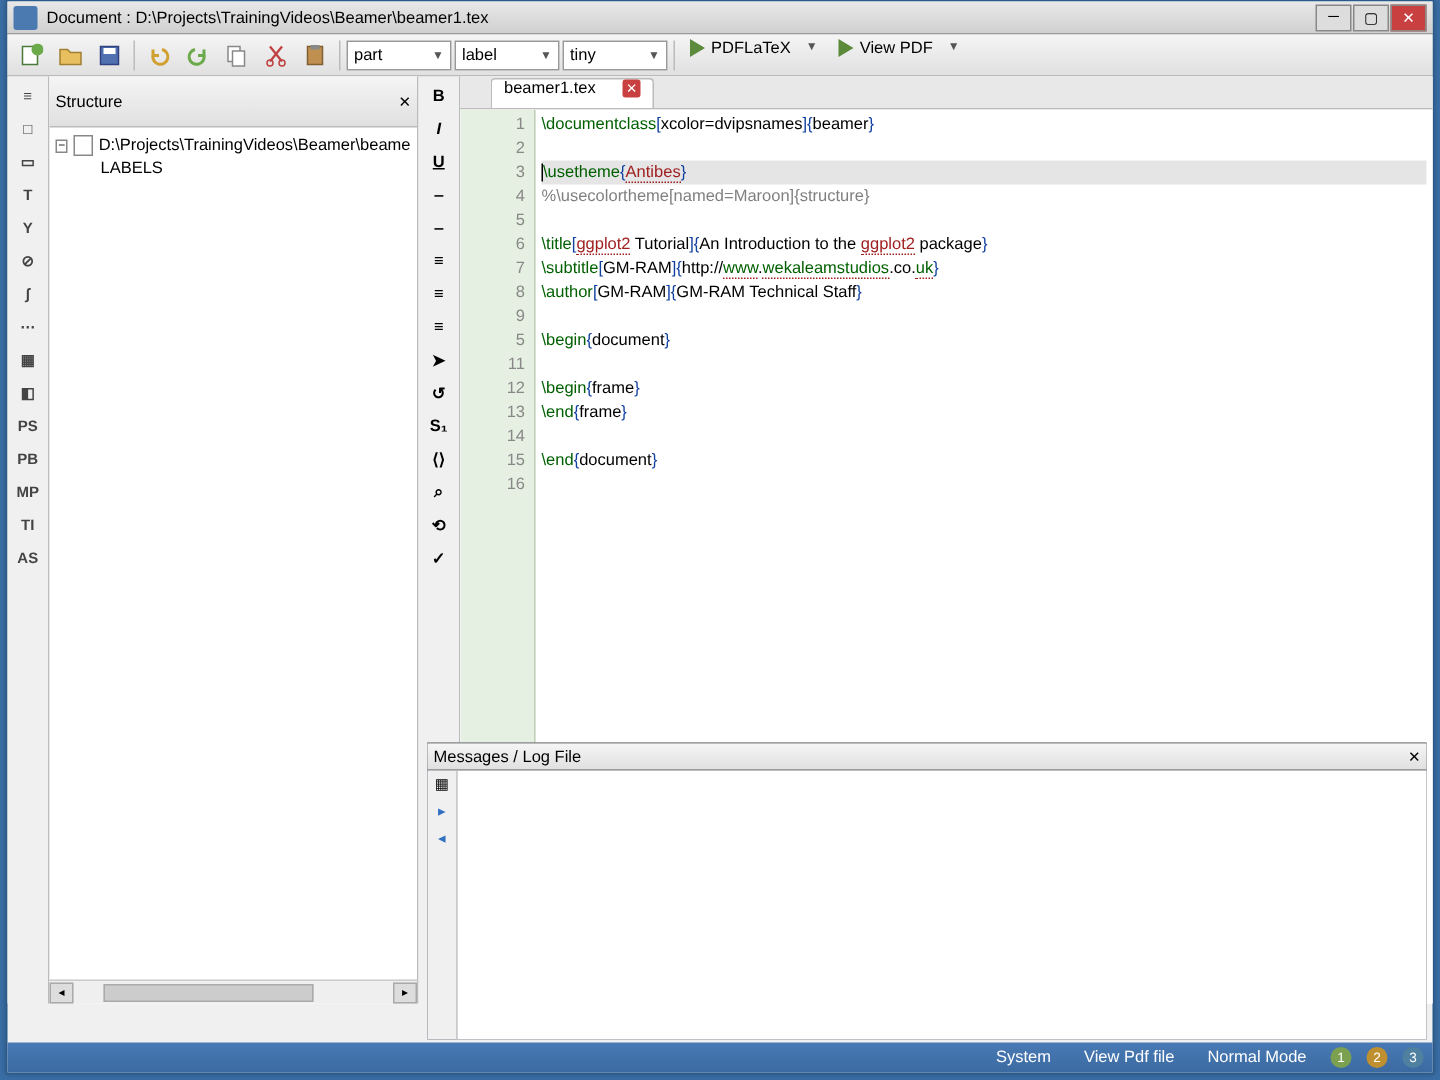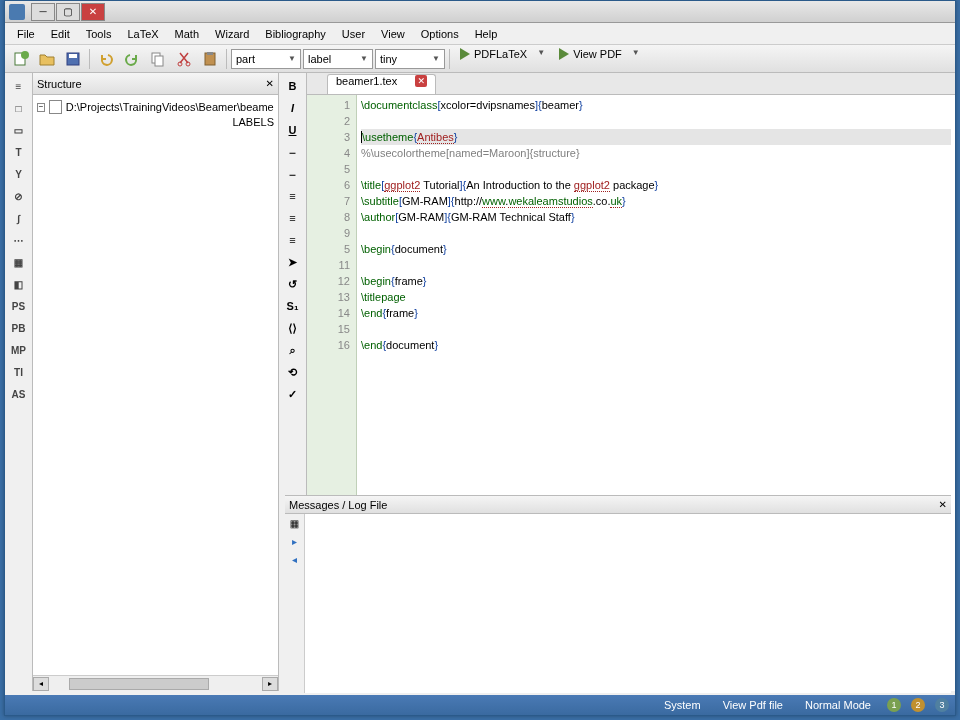--- a/index.html
+++ b/index.html
@@ -24,27 +24,27 @@
 .toolbar .tb-combo .arrow { font-size: 8px; color: #555; }
 .toolbar .tb-run { display: flex; gap: 4px; padding: 0 6px; height: 22px; cursor: pointer; }
 .toolbar .tb-run .play { width: 0; height: 0; border-left: 10px solid #5a8a3a; border-top: 6px solid transparent; border-bottom: 6px solid transparent; }
 
 .main { display: flex; height: 618px; }
 
 .left-icons { width: 28px; background: #f0f0f0; border-right: 1px solid #bbb; display: flex; flex-direction: column; padding-top: 2px; }
 .left-icons .li-btn { width: 24px; height: 20px; margin: 1px auto; display: flex; align-items: center; justify-content: center; cursor: pointer; font-family: "Segoe UI", sans-serif; font-size: 10px; font-weight: bold; color: #444; }
 
 .structure-panel { width: 246px; background: #fff; border-right: 1px solid #bbb; display: flex; flex-direction: column; }
-.structure-header { height: 22px; background: linear-gradient(to bottom, #f5f5f5, #e0e0e0); display: flex; align-items: center; justify-content: space-between; padding: 0 4px; border-bottom: 1px solid #bbb; gap: 16px; }
+.structure-header { height: 34px; background: linear-gradient(to bottom, #f5f5f5, #e0e0e0); display: flex; align-items: center; justify-content: space-between; padding: 0 4px; border-bottom: 1px solid #bbb; gap: 16px; }
 .structure-header .close-x { cursor: pointer; font-size: 10px; }
 .structure-tree { flex: 1; padding: 4px; overflow: hidden; }
 .tree-item { display: flex; align-items: center; gap: 4px; padding: 1px 0; cursor: pointer; }
 .tree-item .expander { width: 9px; height: 9px; border: 1px solid #888; display: flex; align-items: center; justify-content: center; font-size: 8px; line-height: 1; }
 .tree-item .doc-icon { width: 14px; height: 14px; background: #fff; border: 1px solid #888; }
-.tree-item.child { padding-left: 30px; justify-content: flex-end; }
+.tree-item.child { padding-left: 30px; }
 .structure-scroll { height: 16px; background: #efefef; border-top: 1px solid #ccc; display: flex; align-items: center; }
 .structure-scroll .sb-btn { width: 16px; height: 14px; background: #ddd; border: 1px solid #aaa; display: flex; align-items: center; justify-content: center; font-size: 8px; cursor: pointer; }
 .structure-scroll .sb-thumb { flex: 0 0 140px; height: 12px; background: #ccc; border: 1px solid #aaa; margin-left: 20px; }
 .structure-scroll .sb-track { flex: 1; }
 
 .mid-icons { width: 28px; background: #f0f0f0; border-right: 1px solid #bbb; display: flex; flex-direction: column; padding-top: 2px; }
 .mid-icons .mi-btn { width: 24px; height: 20px; margin: 1px auto; display: flex; align-items: center; justify-content: center; cursor: pointer; font-weight: bold; font-size: 11px; }
 
 .editor-area { flex: 1; display: flex; flex-direction: column; background: #fff; }
 .tab-strip { height: 22px; background: #e8e8e8; display: flex; align-items: flex-end; padding-left: 20px; border-bottom: 1px solid #bbb; }
@@ -80,40 +80,28 @@
 
 svg { display: block; }
 </style>
 </head>
 <body>
 
 <div class="window">
 
   <div class="titlebar">
     <div class="app-icon"></div>
+    <div class="title">Document : D:\Projects\TrainingVideos\Beamer\beamer1.tex</div>
     <div class="win-btns">
       <div class="win-btn">─</div>
       <div class="win-btn">▢</div>
       <div class="win-btn close">✕</div>
     </div>
   </div>
 
-  <div class="menubar" id="menubar">
-      <div class="menu-item">File</div>
-      <div class="menu-item">Edit</div>
-      <div class="menu-item">Tools</div>
-      <div class="menu-item">LaTeX</div>
-      <div class="menu-item">Math</div>
-      <div class="menu-item">Wizard</div>
-      <div class="menu-item">Bibliography</div>
-      <div class="menu-item">User</div>
-      <div class="menu-item">View</div>
-      <div class="menu-item">Options</div>
-      <div class="menu-item">Help</div>
-    </div>
 
   <div class="toolbar">
     <div class="tb-btn">
         <svg width="16" height="16">
           <rect x="2" y="2" width="10" height="12" fill="#fff" stroke="#4a7a3a"></rect>
           <rect x="8" y="0" width="8" height="8" fill="#6aaa4a" rx="4"></rect>
         </svg>
       </div>
     <div class="tb-btn">
         <svg width="16" height="16">
@@ -277,21 +265,20 @@
             <div class="line current"><span class="cursor-mark"></span><span class="kw">\usetheme</span><span class="brace">{</span><span class="err">Antibes</span><span class="brace">}</span></div>
             <div class="line"><span class="comment">%\usecolortheme[named=Maroon]{structure}</span></div>
             <div class="line">&nbsp;</div>
             <div class="line"><span class="kw">\title</span><span class="brace">[</span><span class="err">ggplot2</span><span> Tutorial</span><span class="brace">]{</span><span>An Introduction to the </span><span class="err">ggplot2</span><span> package</span><span class="brace">}</span></div>
             <div class="line"><span class="kw">\subtitle</span><span class="brace">[</span><span>GM-RAM</span><span class="brace">]{</span><span>http://</span><span class="url">www</span><span>.</span><span class="url">wekaleamstudios</span><span>.co.</span><span class="url">uk</span><span class="brace">}</span></div>
             <div class="line"><span class="kw">\author</span><span class="brace">[</span><span>GM-RAM</span><span class="brace">]{</span><span>GM-RAM Technical Staff</span><span class="brace">}</span></div>
             <div class="line">&nbsp;</div>
             <div class="line"><span class="kw">\begin</span><span class="brace">{</span><span>document</span><span class="brace">}</span></div>
             <div class="line">&nbsp;</div>
             <div class="line"><span class="kw">\begin</span><span class="brace">{</span><span>frame</span><span class="brace">}</span></div>
-            <div class="line"><span class="kw">\titlepage</span></div>
             <div class="line"><span class="kw">\end</span><span class="brace">{</span><span>frame</span><span class="brace">}</span></div>
             <div class="line">&nbsp;</div>
             <div class="line"><span class="kw">\end</span><span class="brace">{</span><span>document</span><span class="brace">}</span></div>
           </div>
       </div>
     </div>
 
   </div>
 
   <div class="messages-wrap">

